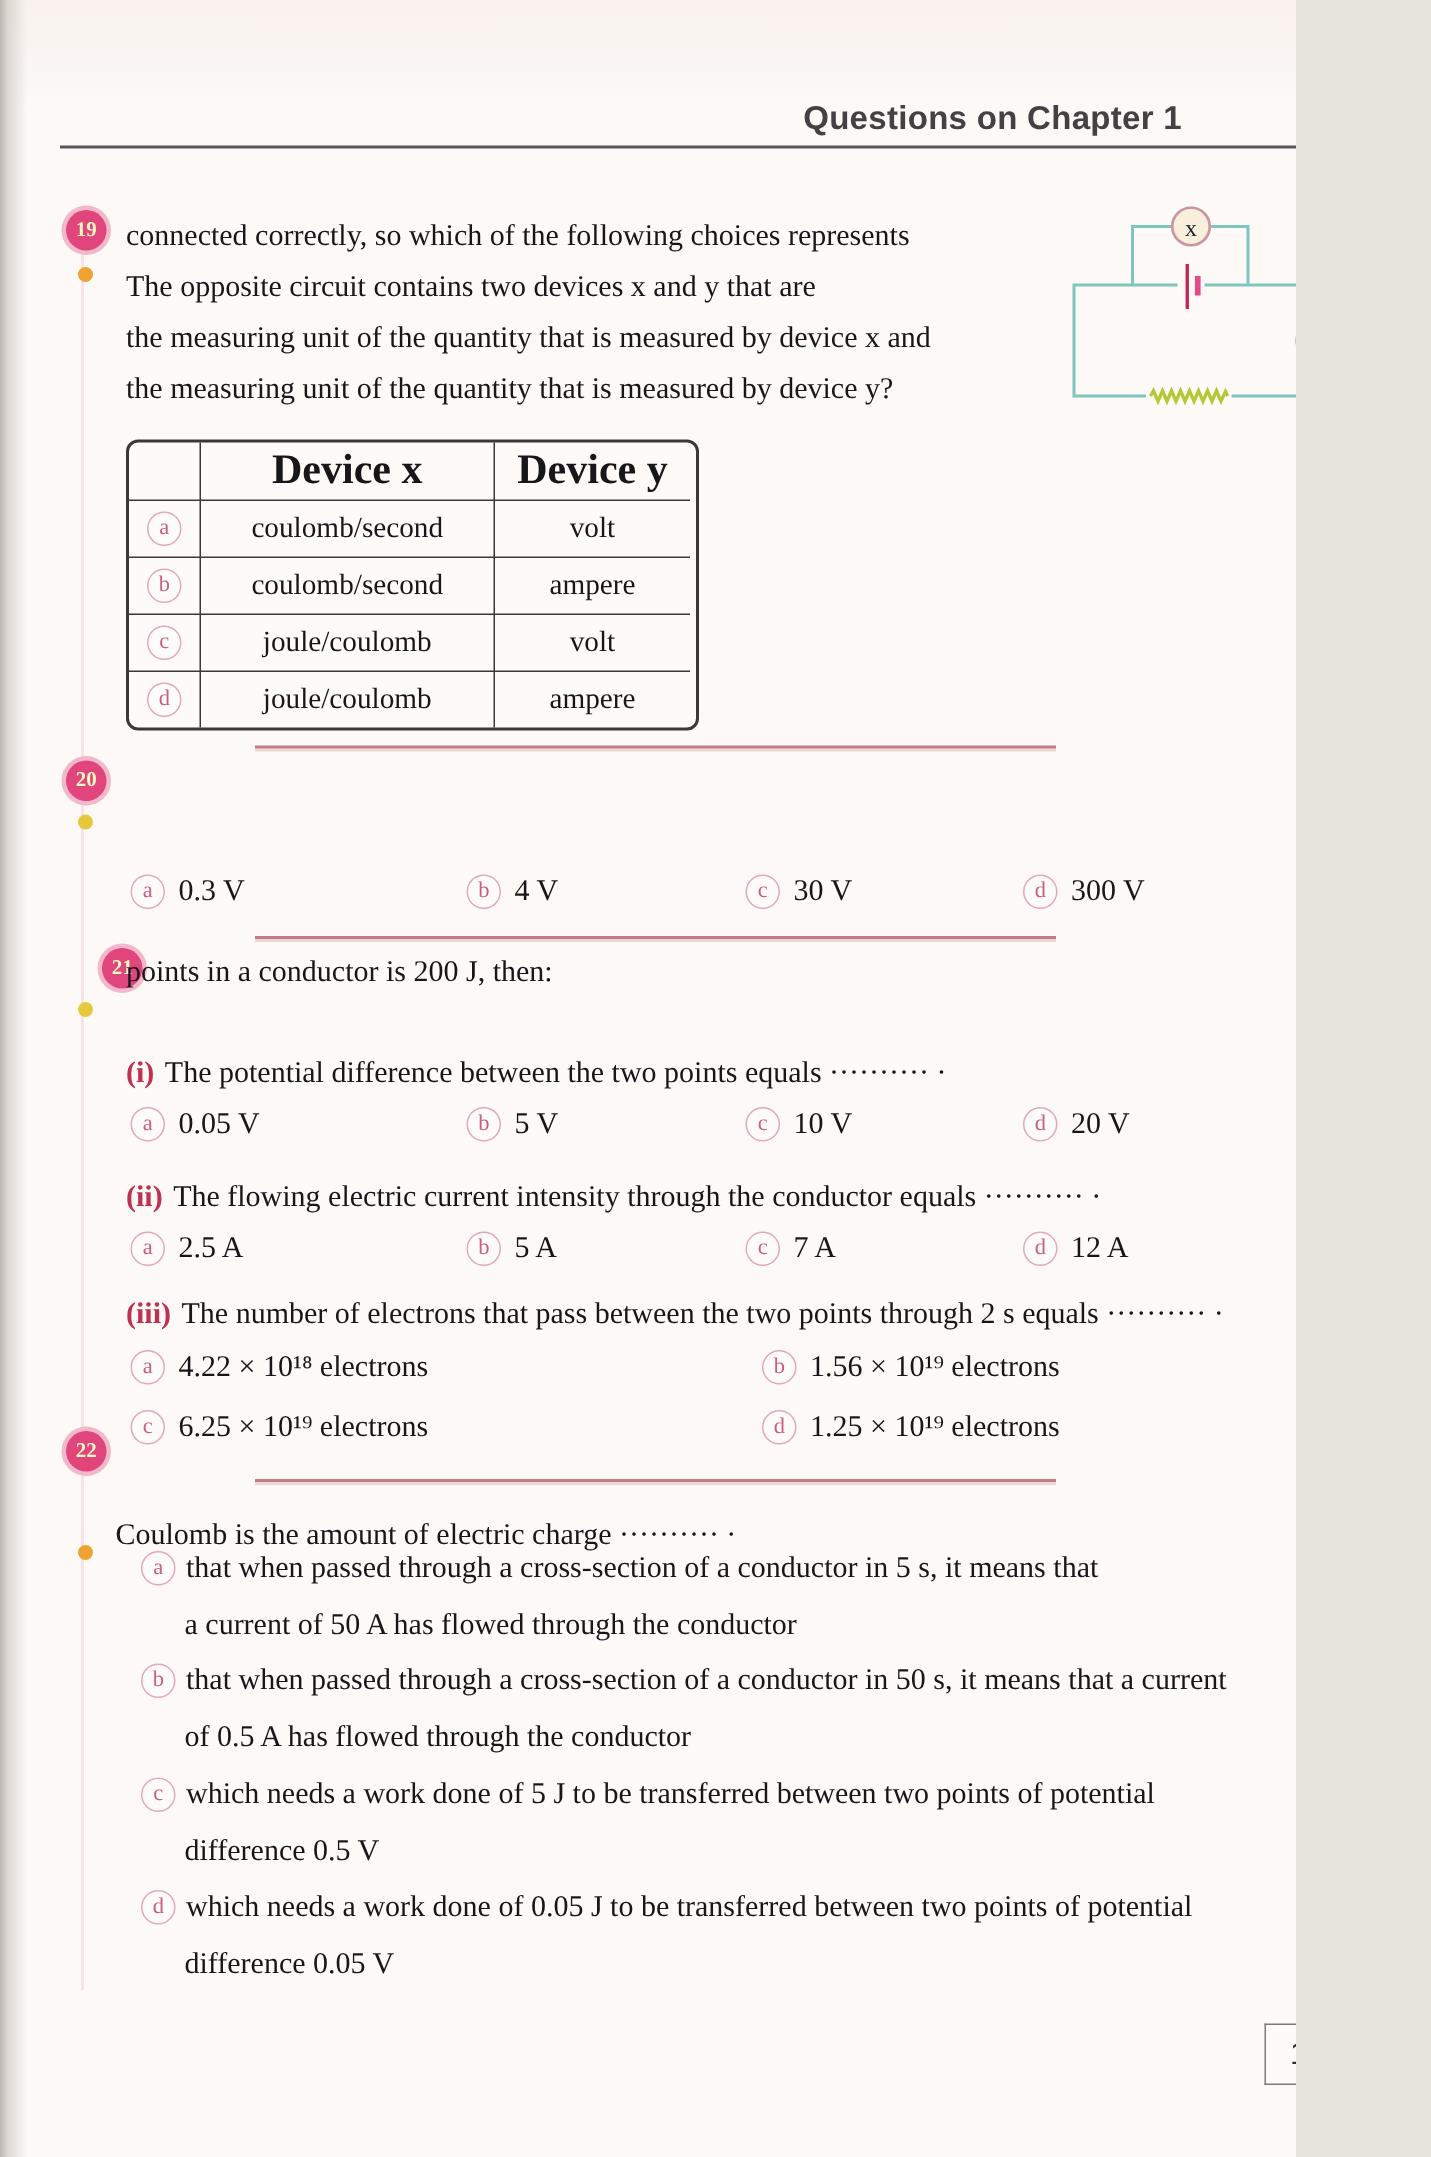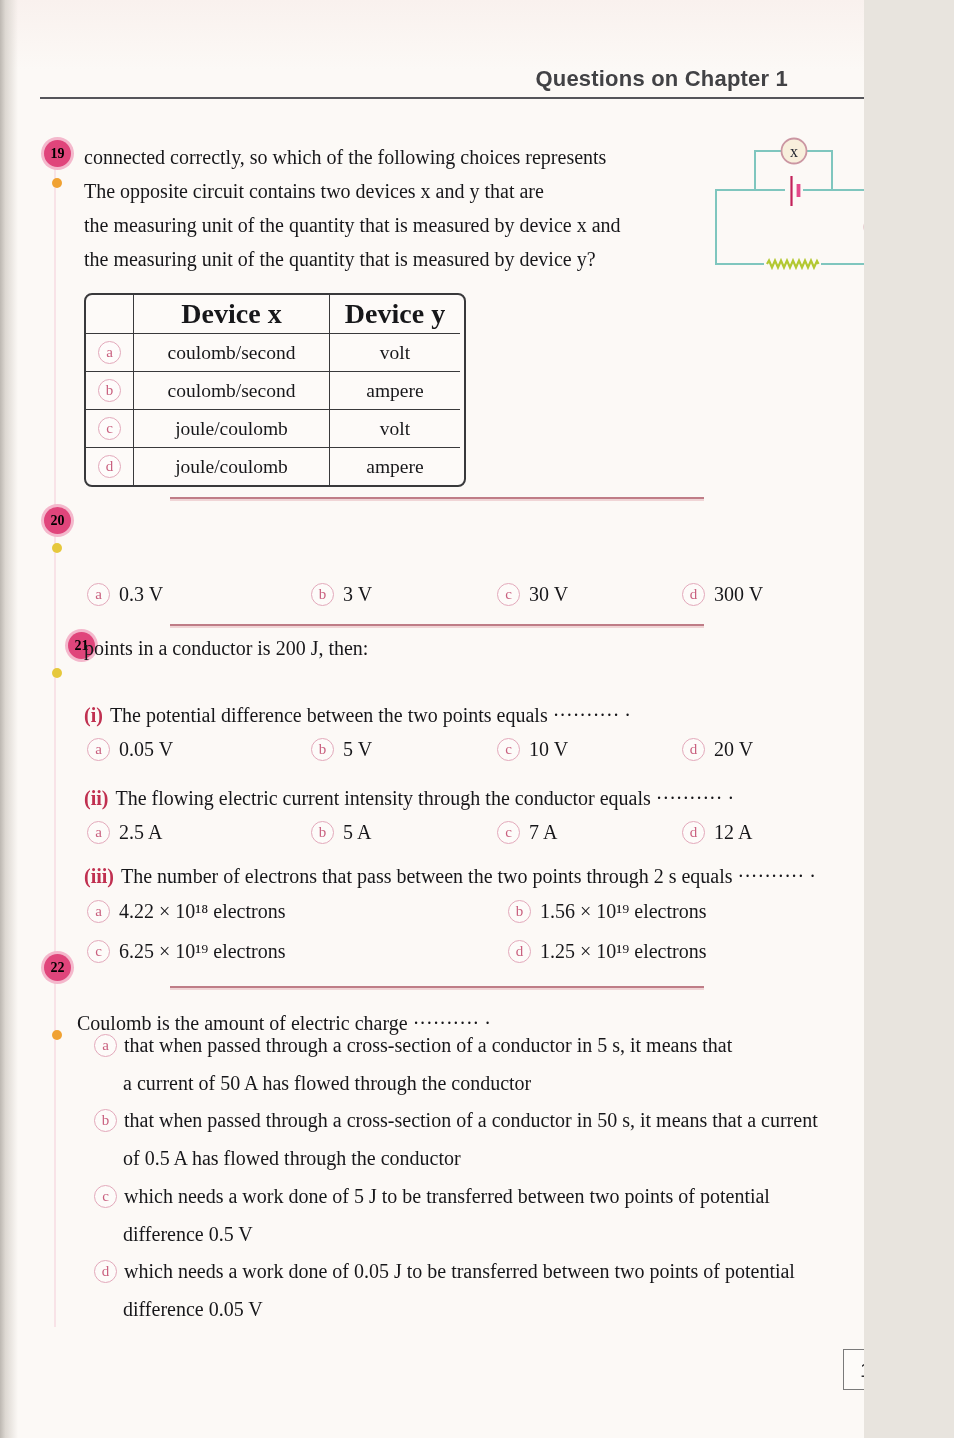--- a/index.html
+++ b/index.html
@@ -15,21 +15,21 @@
   
   .title{position:absolute;right:76px;top:66px;font:bold 22px "Liberation Sans","DejaVu Sans",sans-serif;color:#424245;letter-spacing:.2px;}
   .rule{position:absolute;left:40px;top:97px;width:846px;height:2px;background:#55555a;}
   .rule::after{content:"";position:absolute;right:-3px;top:-2px;width:6px;height:6px;border-radius:50%;background:#3f3f42;}
   .lesson{position:absolute;left:856px;top:84px;width:108px;height:106px;display:flex;align-items:center;justify-content:center;}
   .lesson-inner{transform:rotate(-90deg);white-space:nowrap;font:bold 21px "Liberation Sans","DejaVu Sans",sans-serif;color:#3c3c3e;}
   .lesson-accent{color:#e0414f;}
 
   
   .badge{position:absolute;width:27px;height:27px;border-radius:50%;background:#e0457b;
-    box-shadow:0 0 0 3px #f4b8cc;color:#000000;font:bold 14px "Liberation Serif",serif;
+    box-shadow:0 0 0 3px #f4b8cc;color:#fef9c3;font:bold 14px "Liberation Serif",serif;
     display:flex;align-items:center;justify-content:center;}
   .qdot{position:absolute;width:10px;height:10px;border-radius:50%;}
 
   .tline{position:absolute;white-space:nowrap;font-size:20px;}
   .lh34 div{height:34px;line-height:34px;white-space:nowrap;}
   .lh36 div{height:36px;line-height:36px;white-space:nowrap;}
   .lh37 div{height:37px;line-height:37px;white-space:nowrap;}
 
   
   .opts4{position:absolute;left:87px;display:grid;grid-template-columns:224px 186px 185px auto;align-items:center;}
@@ -131,21 +131,21 @@
 
   <div class="badge" style="left:44px;top:507px;">20</div>
   <div class="qdot" style="left:52px;top:543px;background:#e6c83c;"></div>
   <div class="opts4" style="top:583px;">
     <div class="opt">
         <span class="opt-letter">a</span>
         <span>0.3 V</span>
       </div>
     <div class="opt">
         <span class="opt-letter">b</span>
-        <span>3 V</span>
+        <span>4 V</span>
       </div>
     <div class="opt">
         <span class="opt-letter">c</span>
         <span>30 V</span>
       </div>
     <div class="opt">
         <span class="opt-letter">d</span>
         <span>300 V</span>
       </div>
   </div>

